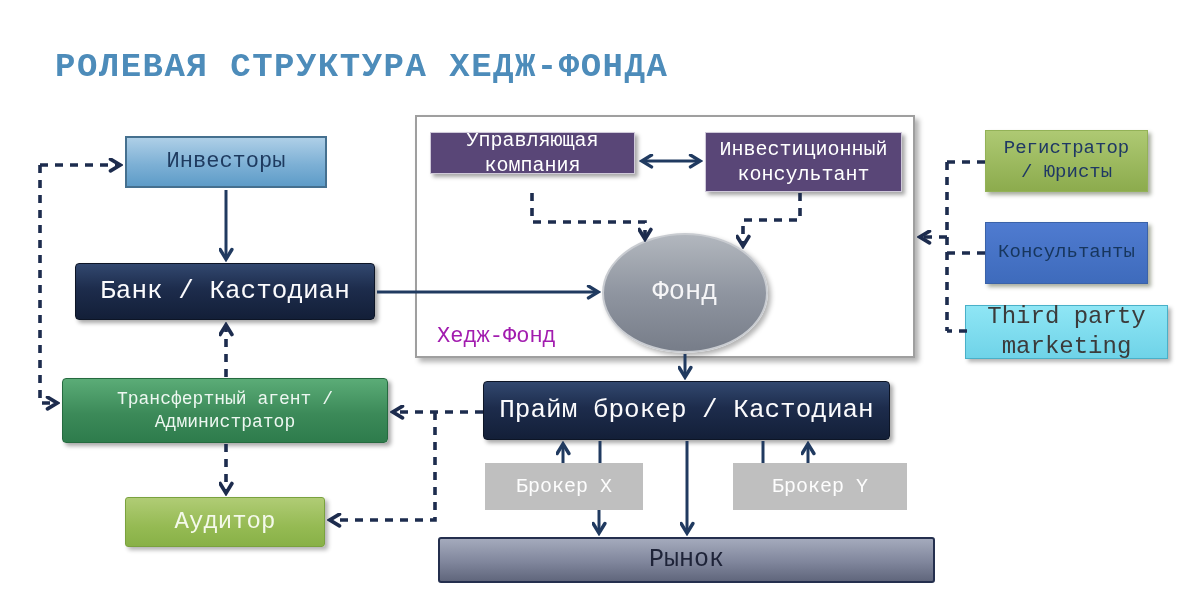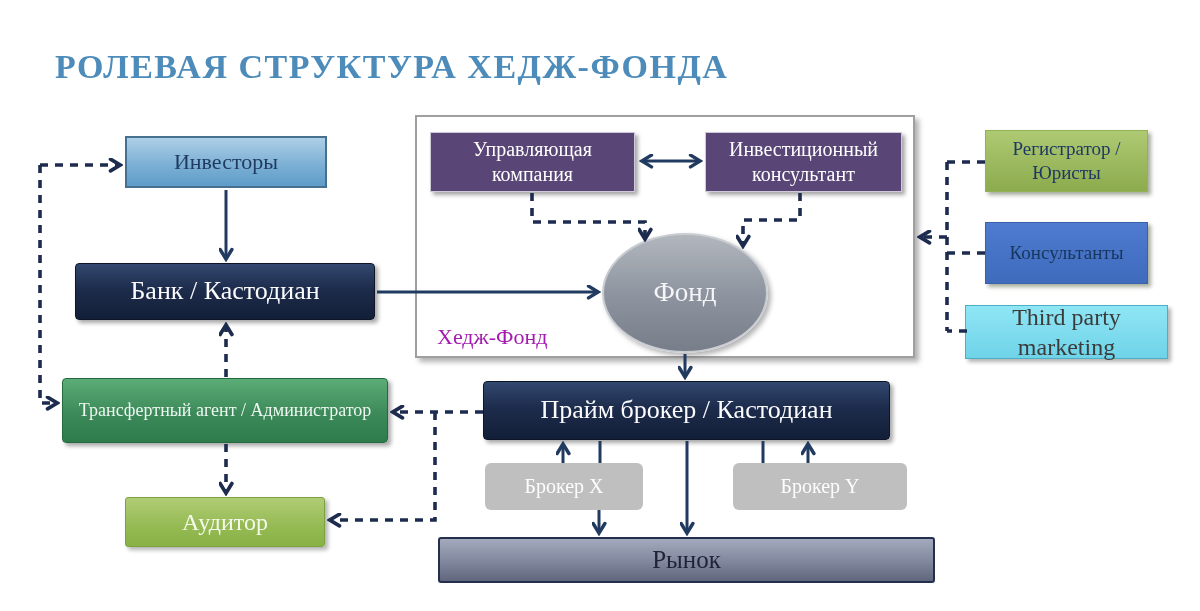--- a/index.html
+++ b/index.html
@@ -1,18 +1,18 @@
 <!DOCTYPE html>
 <html><head>
 <meta charset="utf-8">
 <style>
   html,body{margin:0;padding:0;background:#ffffff;}
   #canvas{
     position:relative;width:1200px;height:611px;background:#ffffff;overflow:hidden;
-    font-family:Liberation Serif, serif;
+    font-family:Liberation Mono, monospace;
   }
   .node{
     position:absolute;display:flex;align-items:center;justify-content:center;
     text-align:center;box-sizing:border-box;line-height:1.25;
   }
   #title{
     position:absolute;left:55px;top:46px;width:760px;height:42px;
     font-size:34px;font-weight:bold;letter-spacing:1.5px;color:#4d8cba;
     display:flex;align-items:center;
   }
@@ -34,21 +34,21 @@
     background:linear-gradient(180deg,#32486f 0%,#1d2c4c 45%,#131f38 100%);
     border:1px solid #0d1526;color:#fbfbfd;border-radius:4px;
     box-shadow:3px 3px 4px rgba(0,0,0,0.35);
   }
   #bank{left:75px;top:263px;width:300px;height:57px;font-size:26px;}
   #prime-broker{left:483px;top:381px;width:407px;height:59px;font-size:26px;}
   .purple{
     background:#594677;border:1px solid #cfc9d9;color:#ffffff;font-size:20px;
     box-shadow:3px 3px 4px rgba(0,0,0,0.35);
   }
-  #management-company{left:430px;top:132px;width:205px;height:60px;padding:0 10px;}
+  #management-company{left:430px;top:132px;width:205px;height:42px;padding:0 10px;}
   #investment-consultant{left:705px;top:132px;width:197px;height:60px;padding:0 10px;}
   #fund{
     left:602px;top:233px;width:166px;height:120px;border-radius:50%;
     background:linear-gradient(180deg,#b2b7be 0%,#8f95a0 50%,#777d89 100%);
     border:2px solid #c9ccd1;color:#f5f5f7;font-size:27px;
     box-shadow:3px 3px 5px rgba(0,0,0,0.3);
   }
   #registrar{
     left:985px;top:130px;width:163px;height:62px;
     background:linear-gradient(180deg,#aec973 0%,#8cab4d 100%);
@@ -73,21 +73,21 @@
     border:1px solid #256a3f;border-radius:4px;color:#edf7f1;font-size:18px;
     box-shadow:3px 3px 4px rgba(0,0,0,0.35);padding:0 8px;
   }
   #auditor{
     left:125px;top:497px;width:200px;height:50px;
     background:linear-gradient(180deg,#b0cc75 0%,#95ba53 60%,#88b147 100%);
     border:1px solid #7aa23e;border-radius:3px;color:#f4f9ea;font-size:24px;
     box-shadow:3px 3px 4px rgba(0,0,0,0.3);
   }
   .broker{
-    background:#bfbfbf;color:#fdfdfd;font-size:20px;border-radius:6px;
+    background:#bfbfbf;color:#fdfdfd;font-size:20px;
   }
   #broker-x{left:485px;top:463px;width:158px;height:47px;}
   #broker-y{left:733px;top:463px;width:174px;height:47px;}
   #market{
     left:438px;top:537px;width:497px;height:46px;
     background:linear-gradient(180deg,#a4aabc 0%,#80869c 55%,#60667c 100%);
     border:2px solid #242f4e;border-radius:3px;color:#1e2338;font-size:25px;
   }
   #connectors{position:absolute;left:0;top:0;width:1200px;height:611px;pointer-events:none;}
   .solid-line{stroke:#203a60;stroke-width:3;fill:none;}

